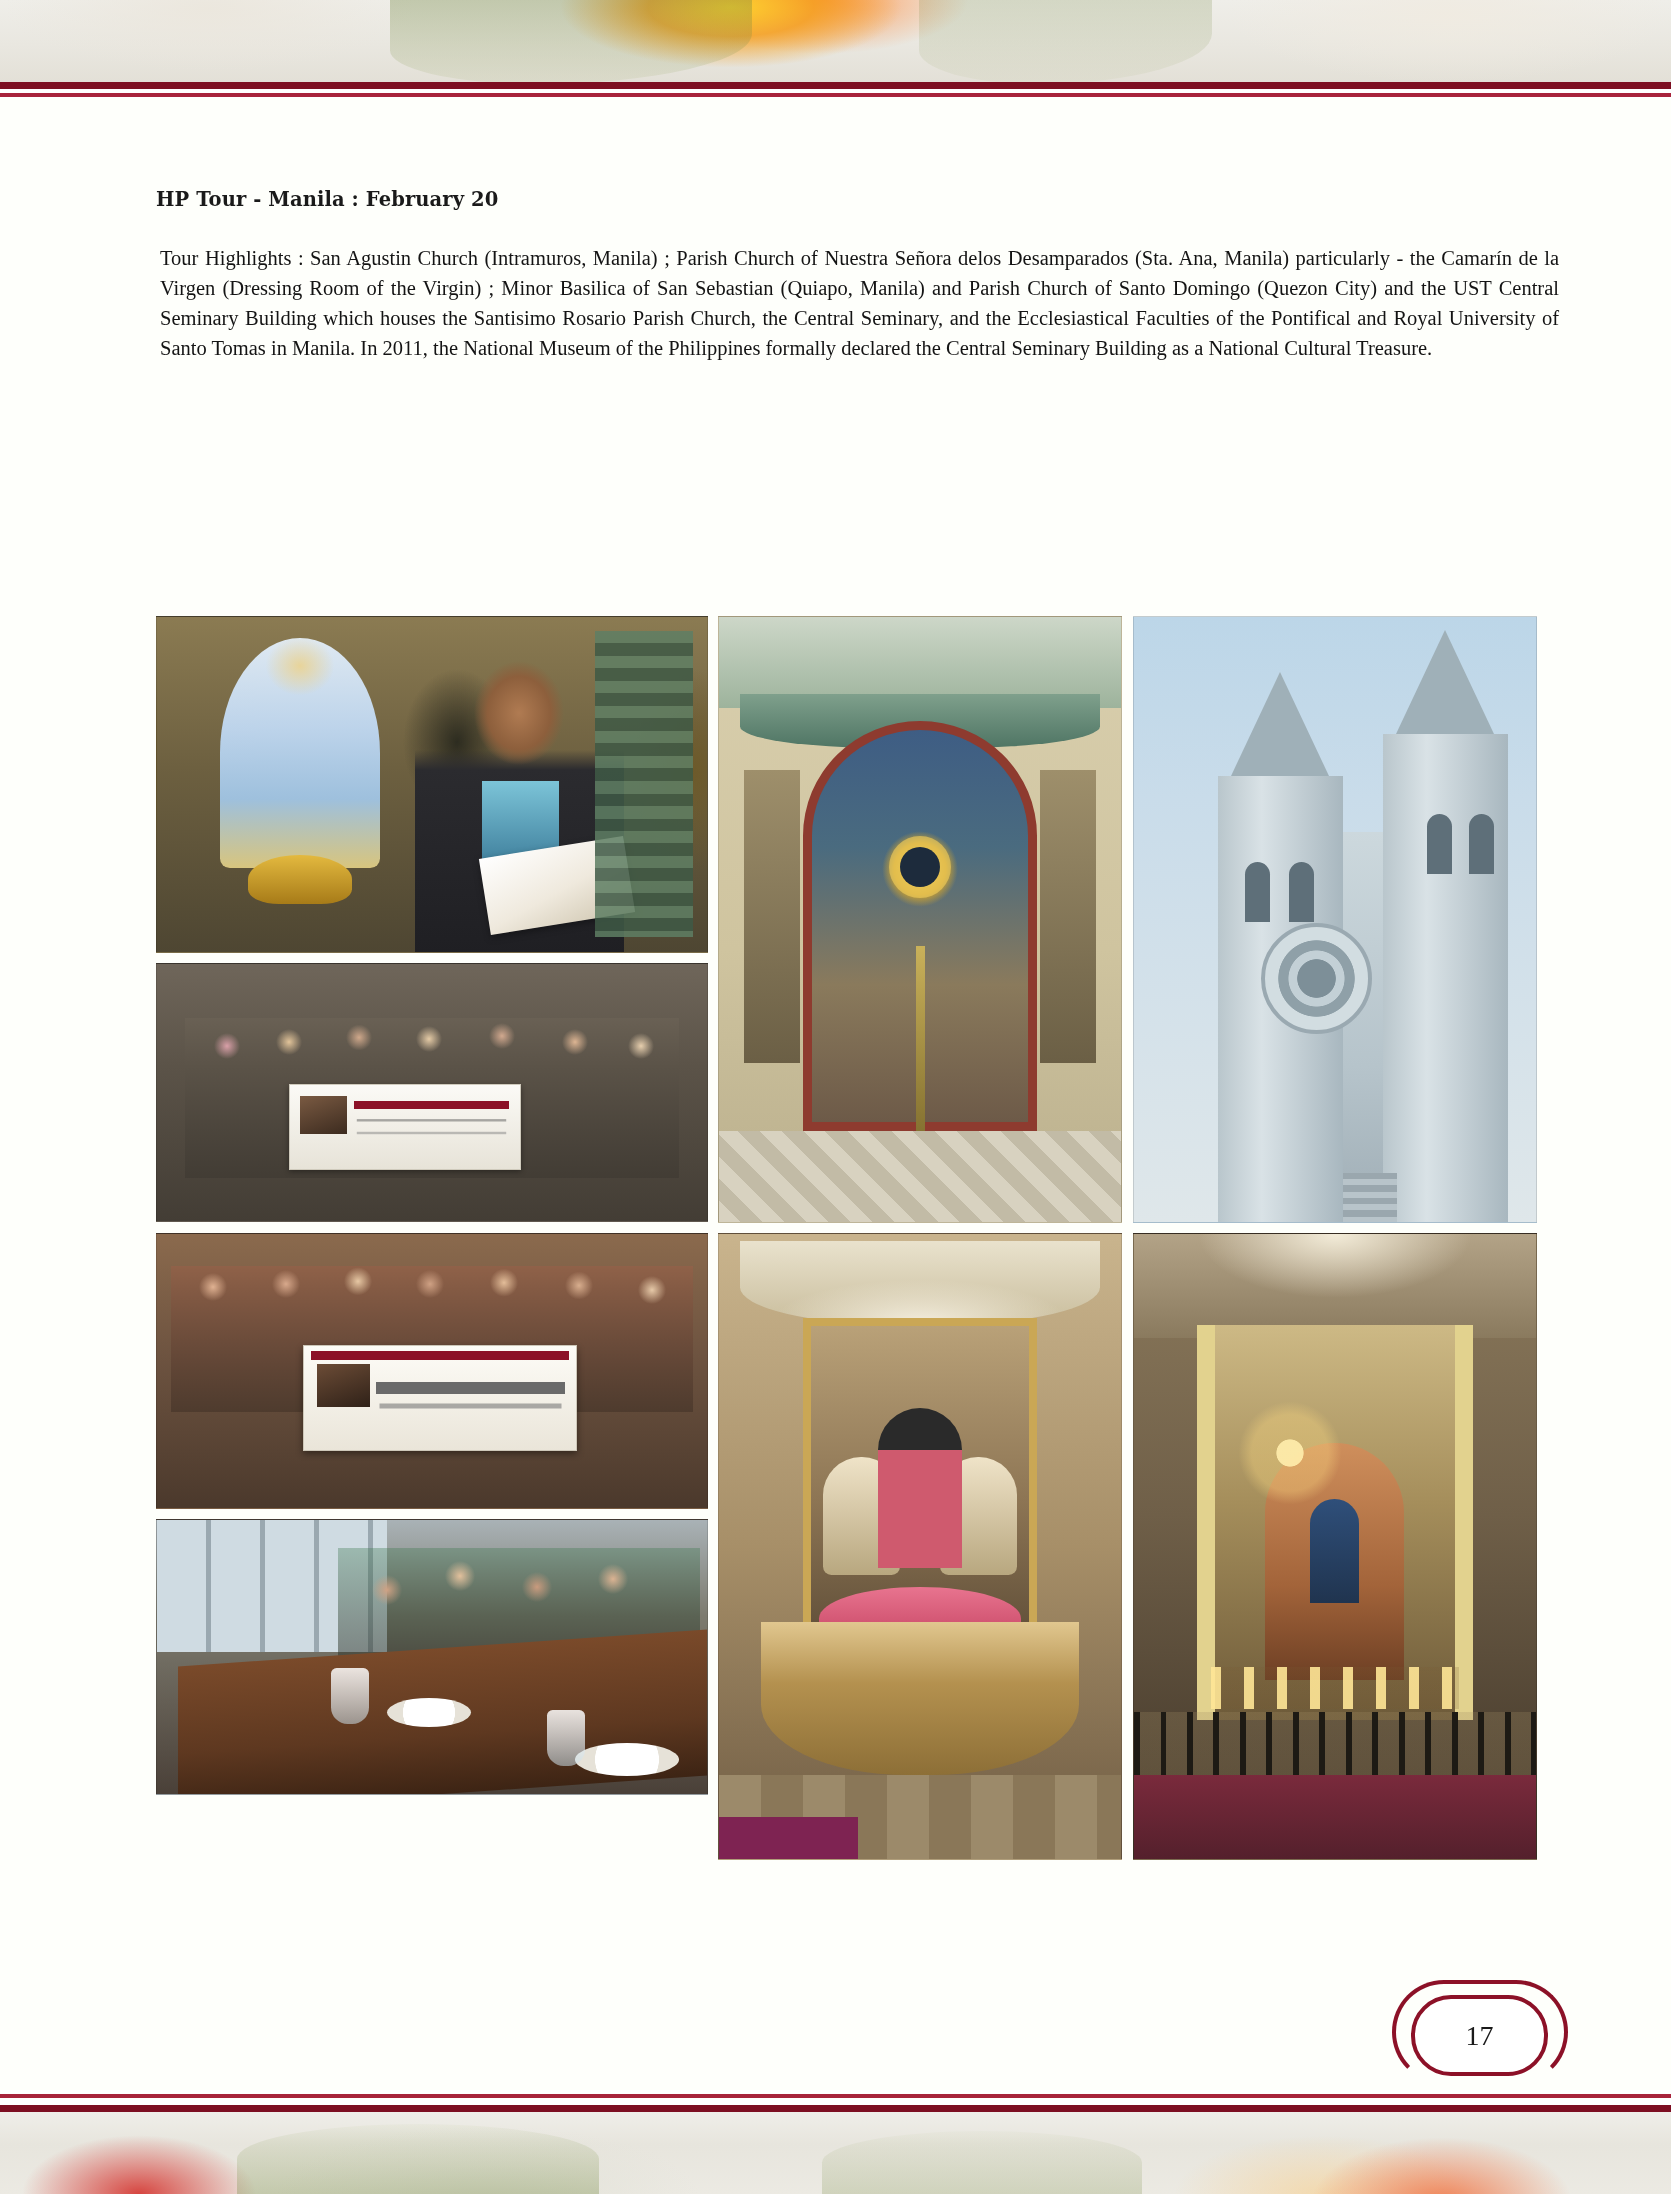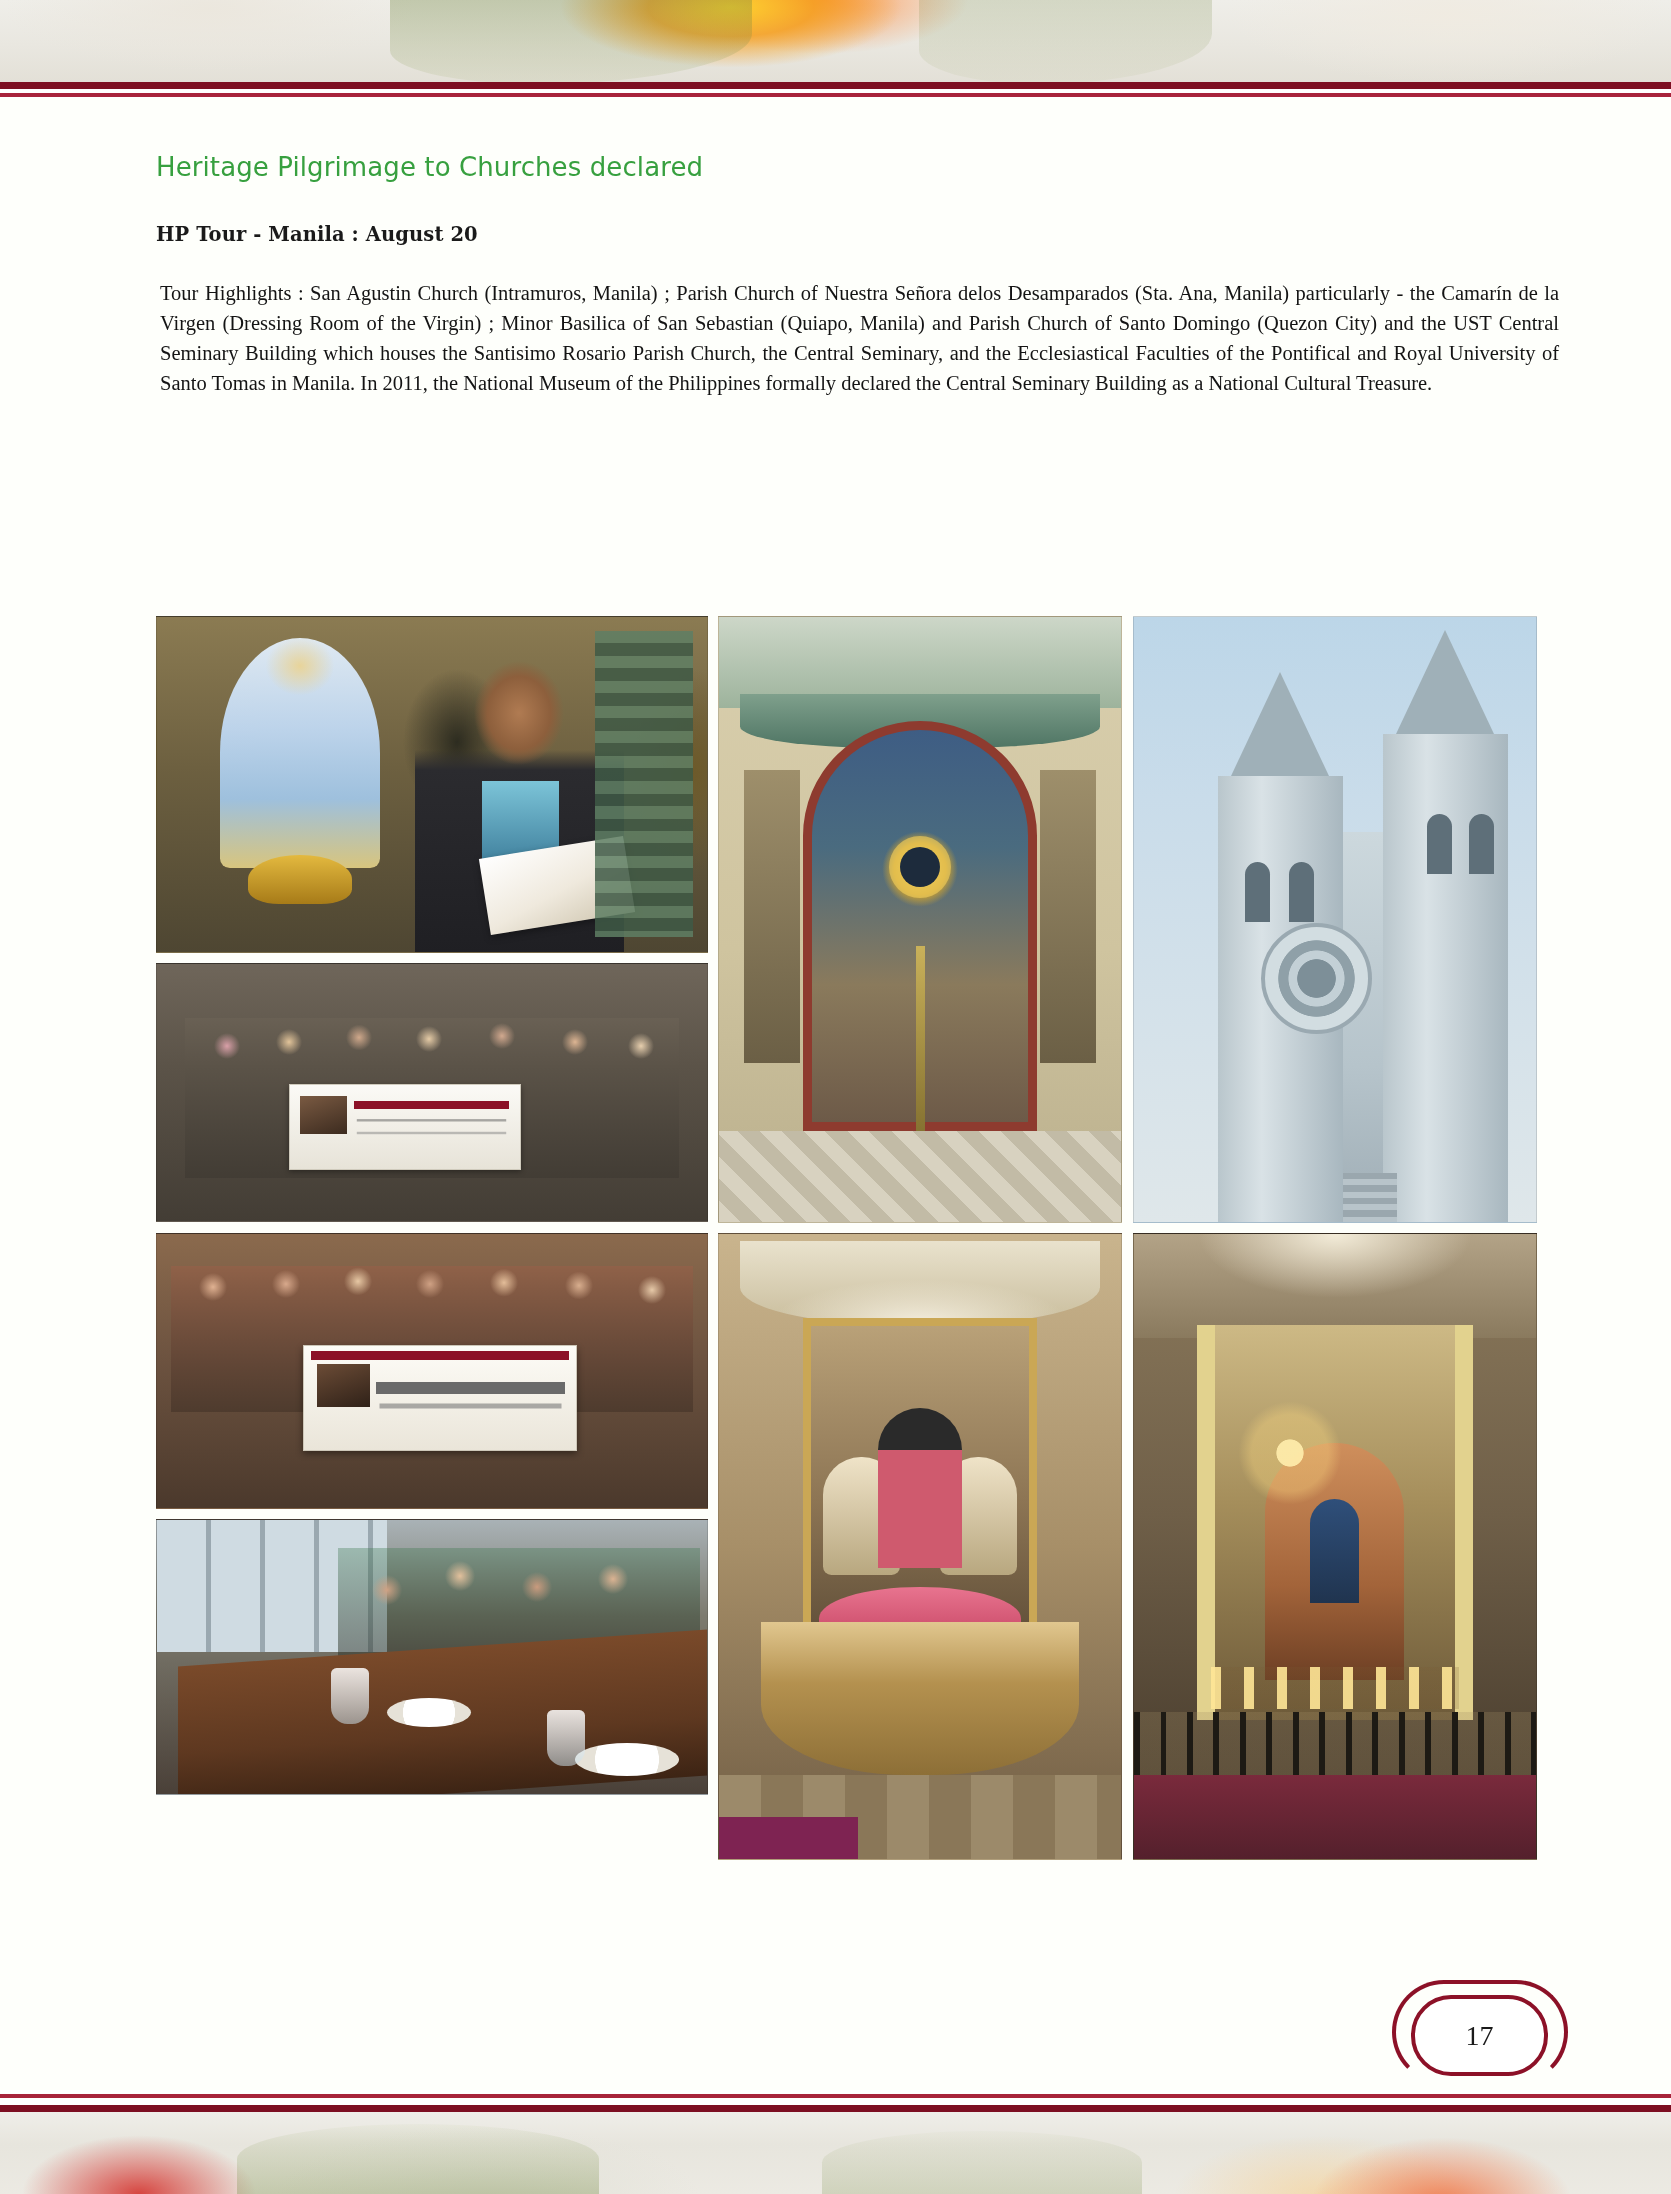--- a/index.html
+++ b/index.html
@@ -519,24 +519,23 @@
   <div class="maroon-rule rule-bot-1"></div>
   <div class="maroon-rule rule-bot-2"></div>
   <div class="bottom-band">
     <div class="bottom-leaf" style="left:237px;width:362px;height:70px;"></div>
     <div class="bottom-leaf" style="left:822px;width:320px;height:63px;opacity:.7;"></div>
   </div>
 </div>
 
 <div class="content">
   <h1 class="doc-title">
-    <span>Heritage Pilgrimage to Churches declared</span>
   </h1>
 
-  <h2 class="tour-heading">HP Tour - Manila : August 20</h2>
+  <h2 class="tour-heading">HP Tour - Manila : February 20</h2>
 
   <p class="tour-paragraph">Tour Highlights : San Agustin Church (Intramuros, Manila) ; Parish Church of Nuestra Señora delos Desamparados (Sta. Ana, Manila) particularly - the Camarín de la Virgen (Dressing Room of the Virgin) ; Minor Basilica of San Sebastian (Quiapo, Manila) and Parish Church of Santo Domingo (Quezon City) and the UST Central Seminary Building which houses the Santisimo Rosario Parish Church, the Central Seminary, and the Ecclesiastical Faculties of the Pontifical and Royal University of Santo Tomas in Manila. In 2011, the National Museum of the Philippines formally declared the Central Seminary Building as a National Cultural Treasure.</p>
 </div>
 
 <div class="photo-grid">
 
   <div class="col col-left">
     <div class="photo ph-santonino">
       <div class="virgin"></div>
       <div class="woman"></div>

